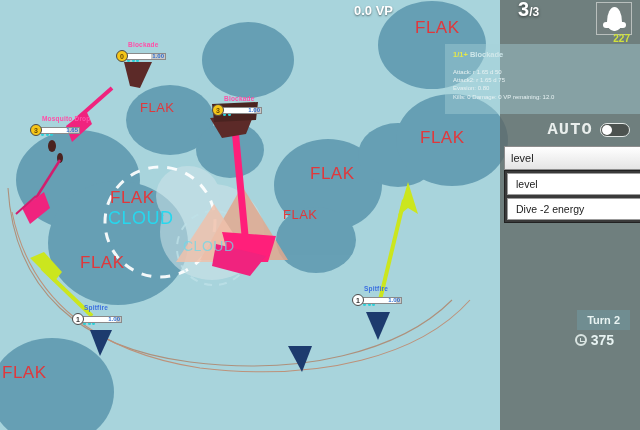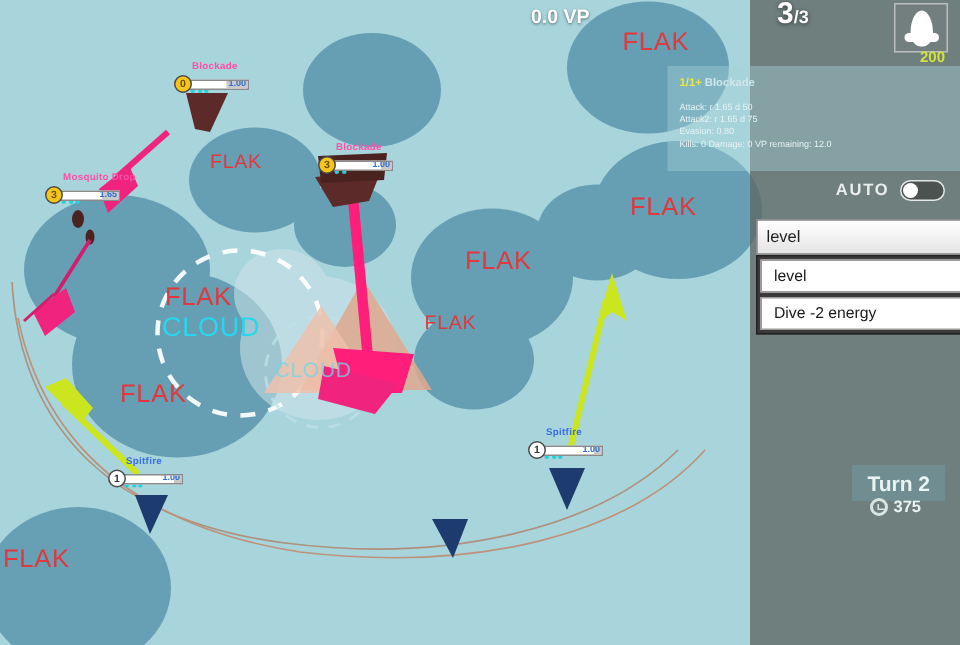--- a/index.html
+++ b/index.html
@@ -149,22 +149,23 @@
   }
   #info-stats div { white-space:nowrap; }
 
   
   #auto-row {
     position:absolute; right:10px; top:120px;
     display:flex; align-items:center; gap:7px;
     z-index:22;
   }
   #auto-label {
-    font-size:11px; font-weight:bold; color:#e9eeec;
+    font-size:17px; font-weight:bold; color:#e9eeec;
     letter-spacing:1.2px;
+    font-family:Liberation Mono, monospace;
   }
   #auto-switch {
     width:30px; height:14px; border-radius:7px;
     background:#4c524f; border:1.5px solid #e3e8e6;
     position:relative;
   }
   #auto-switch .knob {
     position:absolute; left:1px; top:1px;
     width:10px; height:10px; border-radius:50%;
     background:#ffffff;
@@ -220,21 +221,21 @@
     border-right:3px solid transparent;
   }
   #list-scroll .ar-up { top:2px; border-bottom:4px solid #444; }
   #list-scroll .ar-dn { bottom:2px; border-top:4px solid #444; }
 
   
   #turn-badge {
     position:absolute; right:10px; top:310px;
     background:rgba(112,146,152,.75);
     color:#e8f3f2;
-    font-size:14px; font-weight:bold;
+    font-size:11px; font-weight:bold;
     padding:4px 10px;
     z-index:22;
   }
   #timer-row {
     position:absolute; right:26px; top:332px;
     display:flex; align-items:center; gap:4px;
     z-index:22;
   }
   #clock-icon {
     width:12px; height:12px; border-radius:50%;
@@ -242,21 +243,21 @@
   }
   #clock-icon:before {
     content:""; position:absolute; left:3px; top:1.5px;
     width:1.6px; height:4px; background:#d9e4e1;
   }
   #clock-icon:after {
     content:""; position:absolute; left:4px; top:4.5px;
     width:4px; height:1.6px; background:#d9e4e1;
   }
   #timer-value {
-    font-size:11px; font-weight:bold; color:#e8f3f2;
+    font-size:14px; font-weight:bold; color:#e8f3f2;
   }
   #end-turn-button {
     position:absolute; right:21px; top:358px;
     width:58px; height:58px; border-radius:50%;
     background:radial-gradient(circle at 42% 36%, #63f7c3, #23e49c 70%);
     border:1px solid #0f3c2c;
     display:flex; flex-direction:column;
     align-items:center; justify-content:center;
     color:#0d3a2c;
     font-size:11px; font-weight:bold;
@@ -427,21 +428,21 @@
 
   <div id="vp-readout">0.0 VP</div>
 
   <div id="energy-readout">
     <span>3</span><span class="denom">/3</span>
   </div>
 
   <div id="unit-portrait">
     <div class="plane"></div>
   </div>
-  <div id="portrait-count">200</div>
+  <div id="portrait-count">227</div>
 
   <div id="auto-row">
     <span id="auto-label">AUTO</span>
     <div id="auto-switch">
       <div class="knob"></div>
     </div>
   </div>
 
   <div id="maneuver-select">
     <span id="maneuver-value">level</span>

